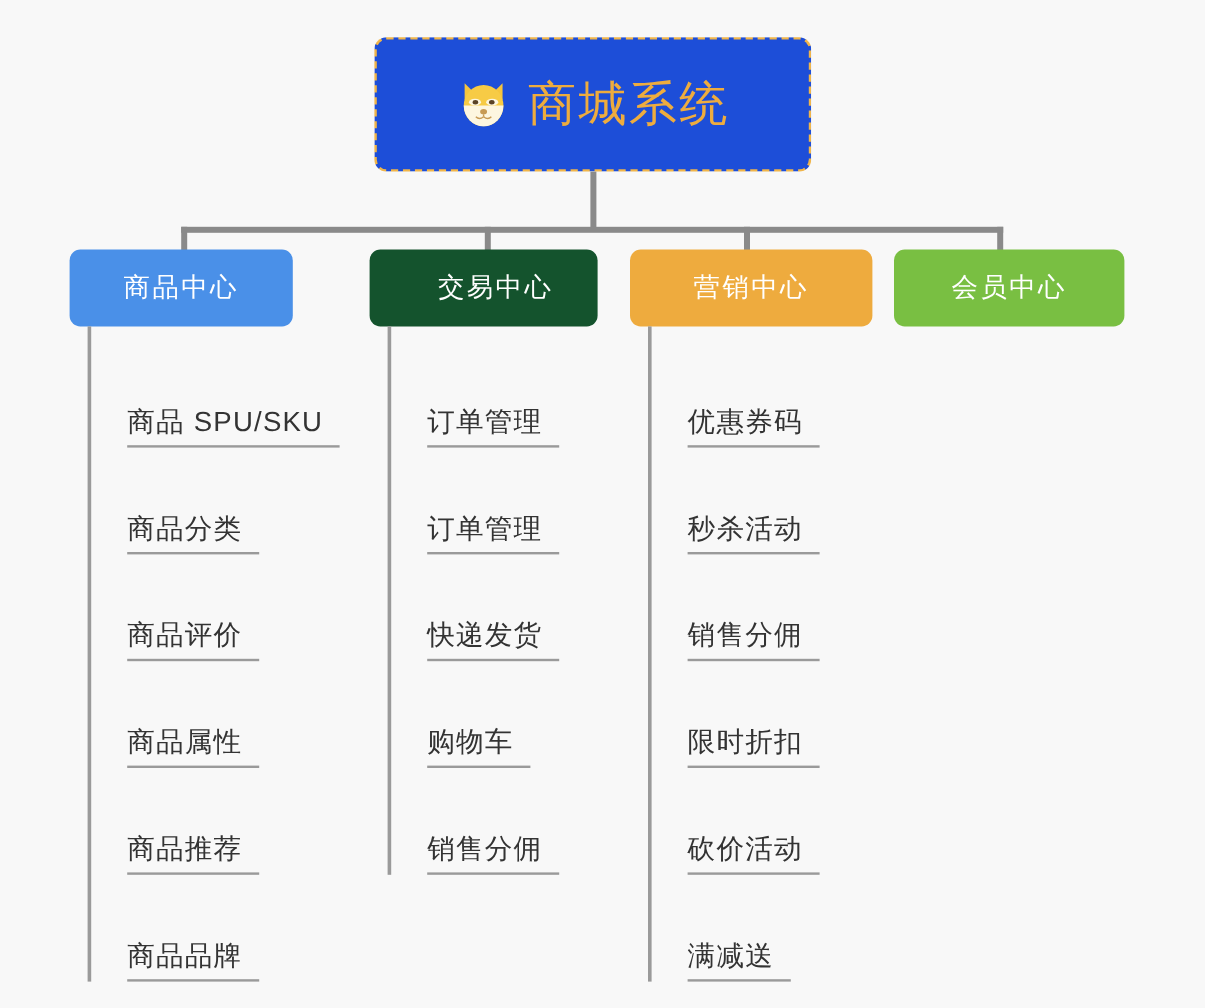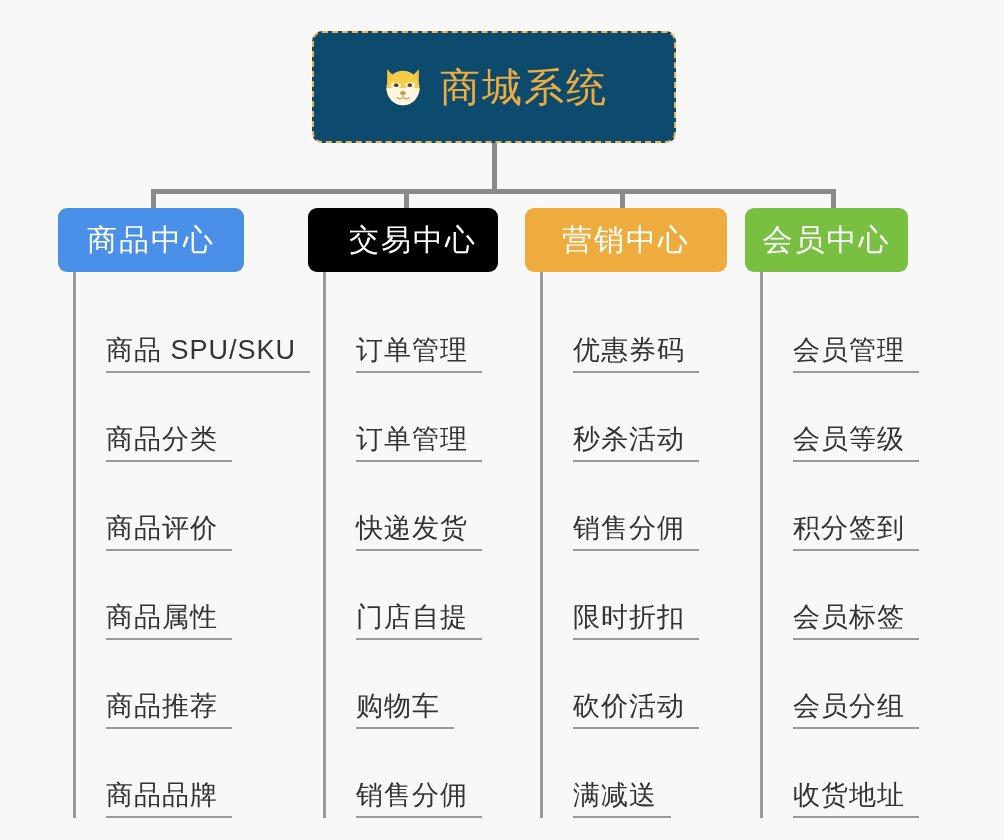--- a/index.html
+++ b/index.html
@@ -91,58 +91,58 @@
   .col-4 { left: 745px; }
 
   .cat-box {
     box-sizing: border-box;
     height: 64px;
     border-radius: 9px;
     display: flex;
     align-items: center;
     justify-content: center;
     color: #ffffff;
-    font-size: 30px;
+    font-size: 22px;
     letter-spacing: 2px;
     white-space: nowrap;
   }
   .col-1 .cat-box { width: 186px; }
   .col-2 .cat-box { width: 190px; }
   .col-3 .cat-box { width: 202px; }
-  .col-4 .cat-box { width: 163px; }
+  .col-4 .cat-box { width: 192px; }
 
   
   .leaf-list {
     position: relative;
     margin-left: 15px;
     border-left: 3px solid #9a9a9a;
     padding-top: 12px;
   }
   .leaf-item {
     height: 89px;
     display: flex;
     align-items: flex-end;
     padding-left: 30px;
   }
   .leaf-inner {
     border-bottom: 2px solid #9a9a9a;
     padding: 0 14px 5px 0;
-    font-size: 27px;
+    font-size: 23px;
     color: #333333;
     letter-spacing: 1px;
     white-space: nowrap;
     line-height: 1.2;
   }
 </style>
 </head>
 <body style="background: rgb(248, 248, 248);">
 
 <div id="mindmap">
 
-  <div class="root-node" style="background: #0c4a6e; border-color: rgb(240, 181, 74);">
+  <div class="root-node" style="background: #1d4ed8; border-color: rgb(240, 181, 74);">
     <svg class="root-icon" viewBox="0 0 64 64">
       <path d="M10 6 L10 26 L22 18 Z" fill="#f5c53d"></path>
       <path d="M54 6 L54 26 L42 18 Z" fill="#f5c53d"></path>
       <ellipse cx="32" cy="32" rx="23" ry="24" fill="#f7cb45"></ellipse>
       <path d="M9 32 a23 24 0 0 0 46 0 a23 24 0 0 1 -46 0 Z" fill="#f7cb45"></path>
       <path d="M32 22 m-23 10 a23 24 0 0 0 46 0 z" fill="#fdf6e0"></path>
       <ellipse cx="22" cy="28" rx="7" ry="4" fill="#fdf6e0"></ellipse>
       <ellipse cx="42" cy="28" rx="7" ry="4" fill="#fdf6e0"></ellipse>
       <ellipse cx="22.5" cy="28" rx="3.2" ry="2.6" fill="#5a4326"></ellipse>
       <ellipse cx="41.5" cy="28" rx="3.2" ry="2.6" fill="#5a4326"></ellipse>
@@ -179,33 +179,30 @@
       <div class="leaf-item">
           <span class="leaf-inner">商品推荐</span>
         </div>
       <div class="leaf-item">
           <span class="leaf-inner">商品品牌</span>
         </div>
     </div>
   </div>
 
   <div class="column col-2">
-    <div class="cat-box" style="background: #000000; padding-left: 20px;">交易中心</div>
+    <div class="cat-box" style="background: #14532d; padding-left: 20px;">交易中心</div>
     <div class="leaf-list">
       <div class="leaf-item">
           <span class="leaf-inner">订单管理</span>
         </div>
       <div class="leaf-item">
           <span class="leaf-inner">订单管理</span>
         </div>
       <div class="leaf-item">
           <span class="leaf-inner">快递发货</span>
-        </div>
-      <div class="leaf-item">
-          <span class="leaf-inner">门店自提</span>
         </div>
       <div class="leaf-item">
           <span class="leaf-inner">购物车</span>
         </div>
       <div class="leaf-item">
           <span class="leaf-inner">销售分佣</span>
         </div>
     </div>
   </div>
 
@@ -228,35 +225,15 @@
           <span class="leaf-inner">砍价活动</span>
         </div>
       <div class="leaf-item">
           <span class="leaf-inner">满减送</span>
         </div>
     </div>
   </div>
 
   <div class="column col-4">
     <div class="cat-box" style="background: rgb(121, 191, 66);">会员中心</div>
-    <div class="leaf-list">
-      <div class="leaf-item">
-          <span class="leaf-inner">会员管理</span>
-        </div>
-      <div class="leaf-item">
-          <span class="leaf-inner">会员等级</span>
-        </div>
-      <div class="leaf-item">
-          <span class="leaf-inner">积分签到</span>
-        </div>
-      <div class="leaf-item">
-          <span class="leaf-inner">会员标签</span>
-        </div>
-      <div class="leaf-item">
-          <span class="leaf-inner">会员分组</span>
-        </div>
-      <div class="leaf-item">
-          <span class="leaf-inner">收货地址</span>
-        </div>
-    </div>
   </div>
 
 </div>
 
 </body></html>

